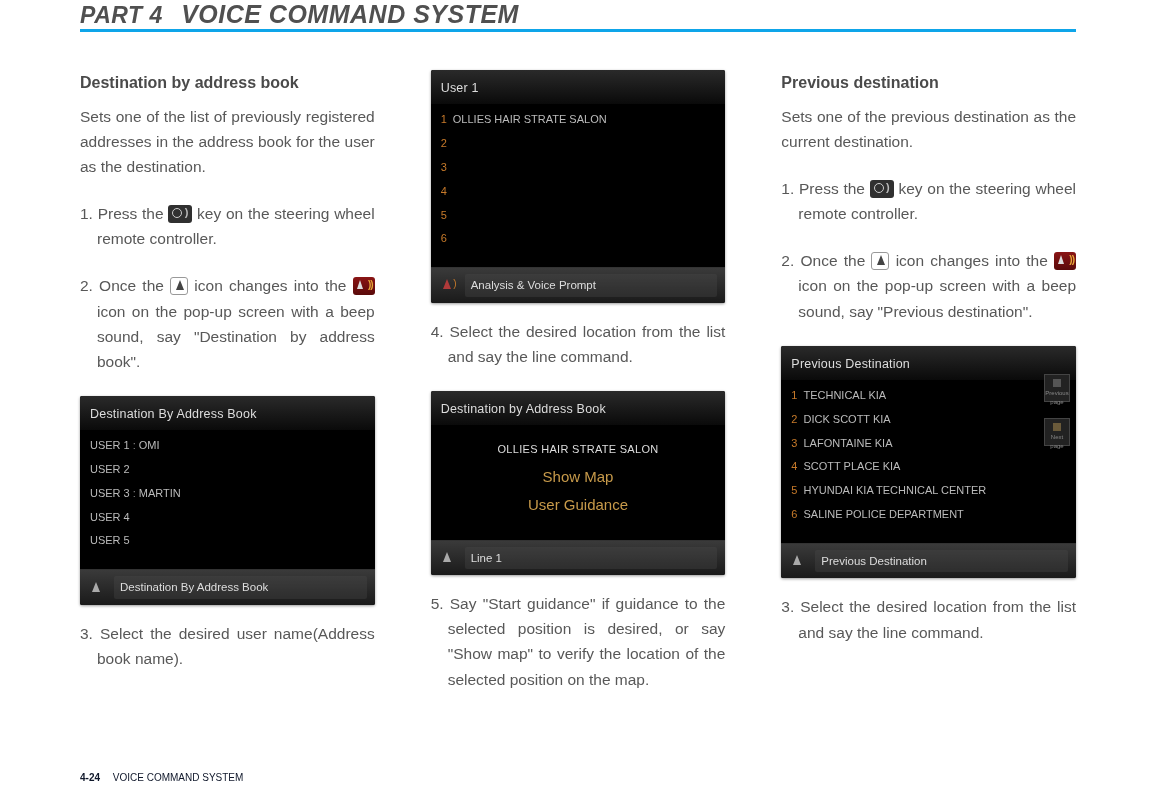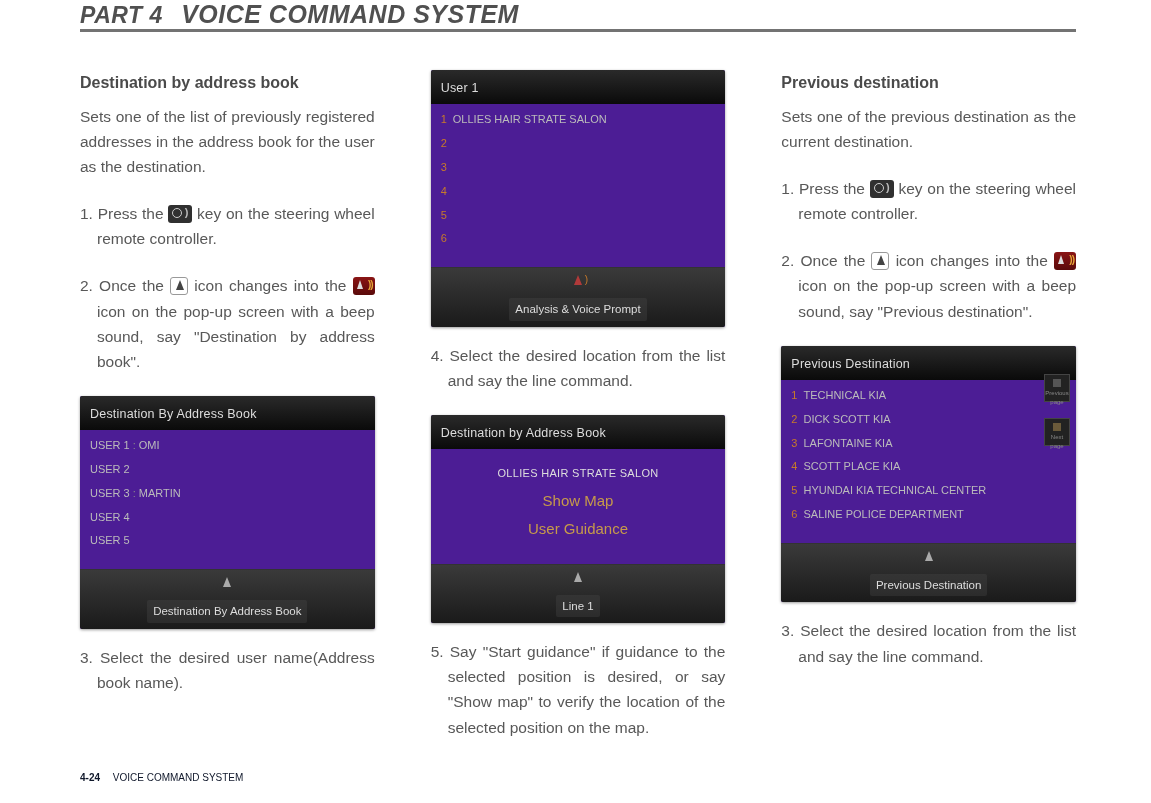--- a/index.html
+++ b/index.html
@@ -8,21 +8,21 @@
     height: 803px;
     font-family: "Myriad Pro", "Segoe UI", Arial, sans-serif;
     background: #fff;
     color: #585858;
     padding: 0 75px 0 80px;
     position: relative;
   }
   .page-header {
     padding-top: 0;
     padding-bottom: 0;
-    border-bottom: 3px solid #737373;
+    border-bottom: 3px solid #0ea5e9;
     margin-bottom: 38px;
   }
   .part-label {
     font-size: 23px;
     font-weight: 700;
     font-style: italic;
     color: #505050;
     letter-spacing: 0.5px;
   }
   .part-title {
@@ -123,21 +123,21 @@
     right: 2px; top: 0px;
     color: #e8a838;
     font-size: 10px;
     font-weight: 700;
     letter-spacing: -1px;
   }
 
   
   .shot {
     width: 100%;
-    background: #4c1d95;
+    background: #000000;
     border-radius: 2px;
     box-shadow: 0 1px 3px rgba(0,0,0,0.4);
     color: #ccc;
     font-size: 11px;
     margin-bottom: 16px;
     overflow: hidden;
   }
   .shot-header {
     color: #ddd;
     font-size: 12.5px;
@@ -163,21 +163,20 @@
     color: #888;
     margin: 0 3px;
   }
   .shot-footer {
     background: linear-gradient(#3a3a3a, #1a1a1a);
     padding: 6px 8px;
     display: flex;
     align-items: center;
     gap: 10px;
     border-top: 1px solid #333;
-    flex-direction: column;
   }
   .shot-footer .mic {
     width: 16px; height: 14px;
     position: relative;
   }
   .shot-footer .mic::before {
     content: "";
     position: absolute;
     left: 4px; top: 1px;
     width: 0; height: 0;

